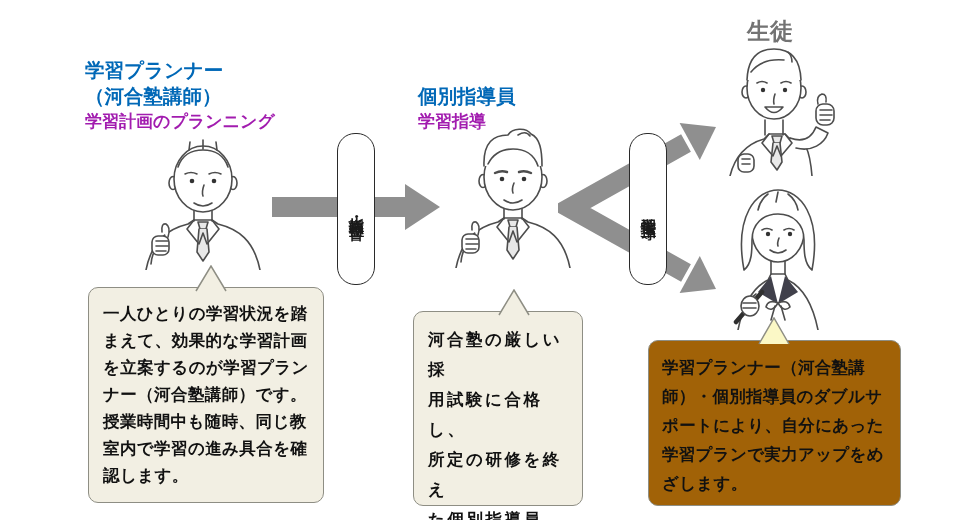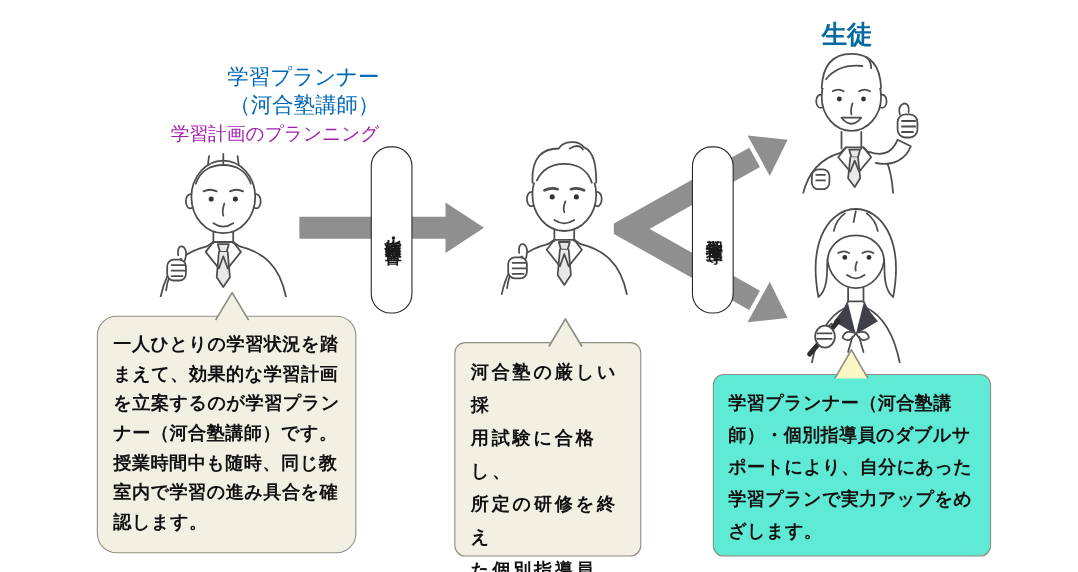--- a/index.html
+++ b/index.html
@@ -2,57 +2,61 @@
 <html><head>
 <meta charset="utf-8">
 <style>
   html,body{margin:0;padding:0;background:#fff;}
   .stage{
     position:relative;width:980px;height:520px;background:#ffffff;overflow:hidden;
     font-family:"Liberation Sans","DejaVu Sans",sans-serif;
   }
   .abs{position:absolute;}
   
-  .hdr{text-align:right;font-weight:400;}
+  .hdr{text-align:left;font-weight:700;}
   .hdr .blue{color:#0068b7;font-size:19.5px;line-height:26px;white-space:pre-line;}
   .hdr .black{color:#a21caf;font-size:17px;line-height:20px;margin-top:3px;}
-  .hdr-students{color:#0369a1;font-size:23px;font-weight:700;text-align:center;}
+  .hdr-students{color:#737373;font-size:23px;font-weight:700;text-align:center;}
   
   .pill{
     width:36px;height:150px;background:#fff;border:1.6px solid #2a2a2a;border-radius:18px;
     display:flex;align-items:center;justify-content:center;z-index:3;
   }
   .pill span{
     writing-mode:vertical-rl;text-orientation:upright;
     font-weight:700;font-size:15.5px;letter-spacing:2px;color:#1a1a1a;
   }
   
   .bubble{
     border:1.5px solid #8e8e84;border-radius:10px;z-index:2;
     font-weight:700;color:#111;white-space:pre-line;box-sizing:border-box;
   }
   .bubble.cream{background:#f2efe3;}
-  .bubble.yellow{background:#5eead4;}
+  .bubble.yellow{background:#a16207;}
   .bubble-planner{width:236px;height:216px;padding:12px 14px;font-size:16.5px;line-height:27px;letter-spacing:0.4px;}
   .bubble-instructor{width:170px;height:195px;padding:12px 14px;font-size:16.5px;line-height:30px;letter-spacing:2.5px;}
   .bubble-students{width:253px;height:166px;padding:12px 13px;font-size:16.5px;line-height:29px;letter-spacing:0.3px;}
   .tail{z-index:3;}
   svg{display:block;}
 </style>
 </head>
 <body>
 
 <div class="stage">
 
   <div class="abs hdr" style="left:85px;top:57px;width:260px;">
     <div class="blue">学習プランナー
 （河合塾講師）</div>
     <div class="black">学習計画のプランニング</div>
   </div>
 
+  <div class="abs hdr" style="left:418px;top:83px;width:200px;">
+    <div class="blue">個別指導員</div>
+    <div class="black">学習指導</div>
+  </div>
 
   <div class="abs hdr-students" style="left:695px;top:16px;width:150px;">生徒</div>
 
   <svg class="abs" style="left:272px;top:182px;z-index:1;" width="170" height="50" viewBox="0 0 170 50">
     <polygon points="0,15 133,15 133,2 168,25 133,48 133,35 0,35" fill="#8f8f8f"></polygon>
   </svg>
 
   <div class="abs pill" style="left:337px;top:133px;">
     <span>指導・監督</span>
   </div>
@@ -161,21 +165,21 @@
       <path d="M80,121 Q70,117 68,125 Q74,131 80,121" fill="#fff"></path>
       <path d="M80,121 Q90,117 92,125 Q86,131 80,121" fill="#fff"></path>
       <path d="M77,124 L73,138 M83,124 L87,138"></path>
       <path d="M58,112 C52,116 48,124 47,132"></path>
       <path d="M38,140 L64,110" stroke="#2f2f2f" stroke-width="4.5"></path>
       <ellipse cx="52" cy="124" rx="9" ry="10" fill="#fff"></ellipse>
       <path d="M45,121 H58 M45,126 H58"></path>
     </g>
   </svg>
 
-  <div class="abs bubble cream bubble-planner" style="left:88px;top:287px;border-radius:18px;">一人ひとりの学習状況を踏
+  <div class="abs bubble cream bubble-planner" style="left:88px;top:287px;">一人ひとりの学習状況を踏
 まえて、効果的な学習計画
 を立案するのが学習プラン
 ナー（河合塾講師）です。
 授業時間中も随時、同じ教
 室内で学習の進み具合を確
 認します。</div>
   <svg class="abs tail" style="left:195px;top:265px;" width="32" height="27" viewBox="0 0 32 27">
     <path d="M1,26 L16,1 L31,26" fill="#f2efe3" stroke="#8e8e84" stroke-width="1.5"></path>
   </svg>
 

